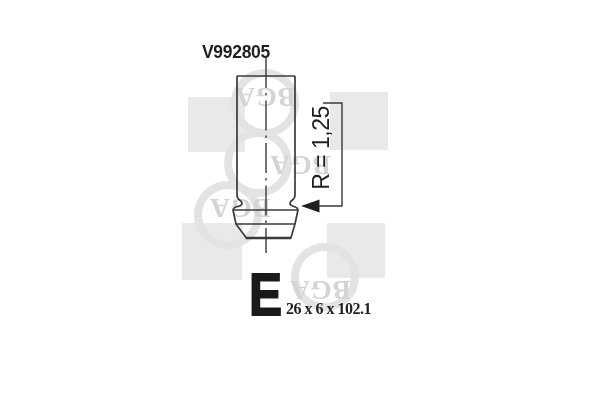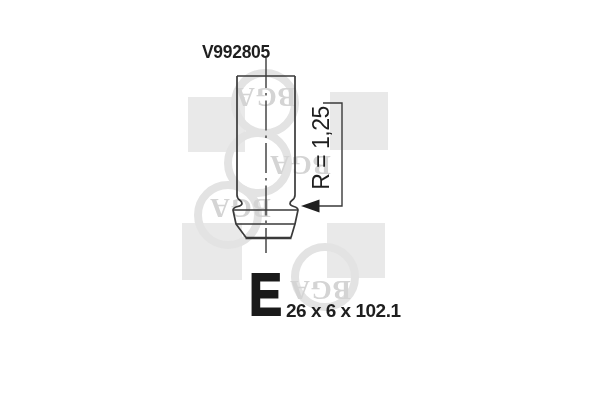--- a/index.html
+++ b/index.html
@@ -55,21 +55,21 @@
   .size-letter {
     left: 249px; top: 266px;
     font-size: 59px; font-weight: 700; line-height: 1;
     transform: scaleX(0.84);
     transform-origin: left top;
     -webkit-text-stroke: 1.8px #1a1a1a;
     color: #1a1a1a;
   }
   .dimensions {
     left: 286px; top: 300px;
-    font-size: 19px; font-weight: 700; letter-spacing: -0.5px;
+    font-size: 16px; font-weight: 700; letter-spacing: -0.5px; font-family: Liberation Serif, serif;
   }
 </style>
 </head>
 <body>
 
 <div class="canvas">
 
   <div class="wm-layer">
     <div class="wm-sq" style="left:188px; top:97px;  width:57px; height:55px;"></div>
     <div class="wm-sq" style="left:330px; top:92px;  width:58px; height:58px;"></div>

